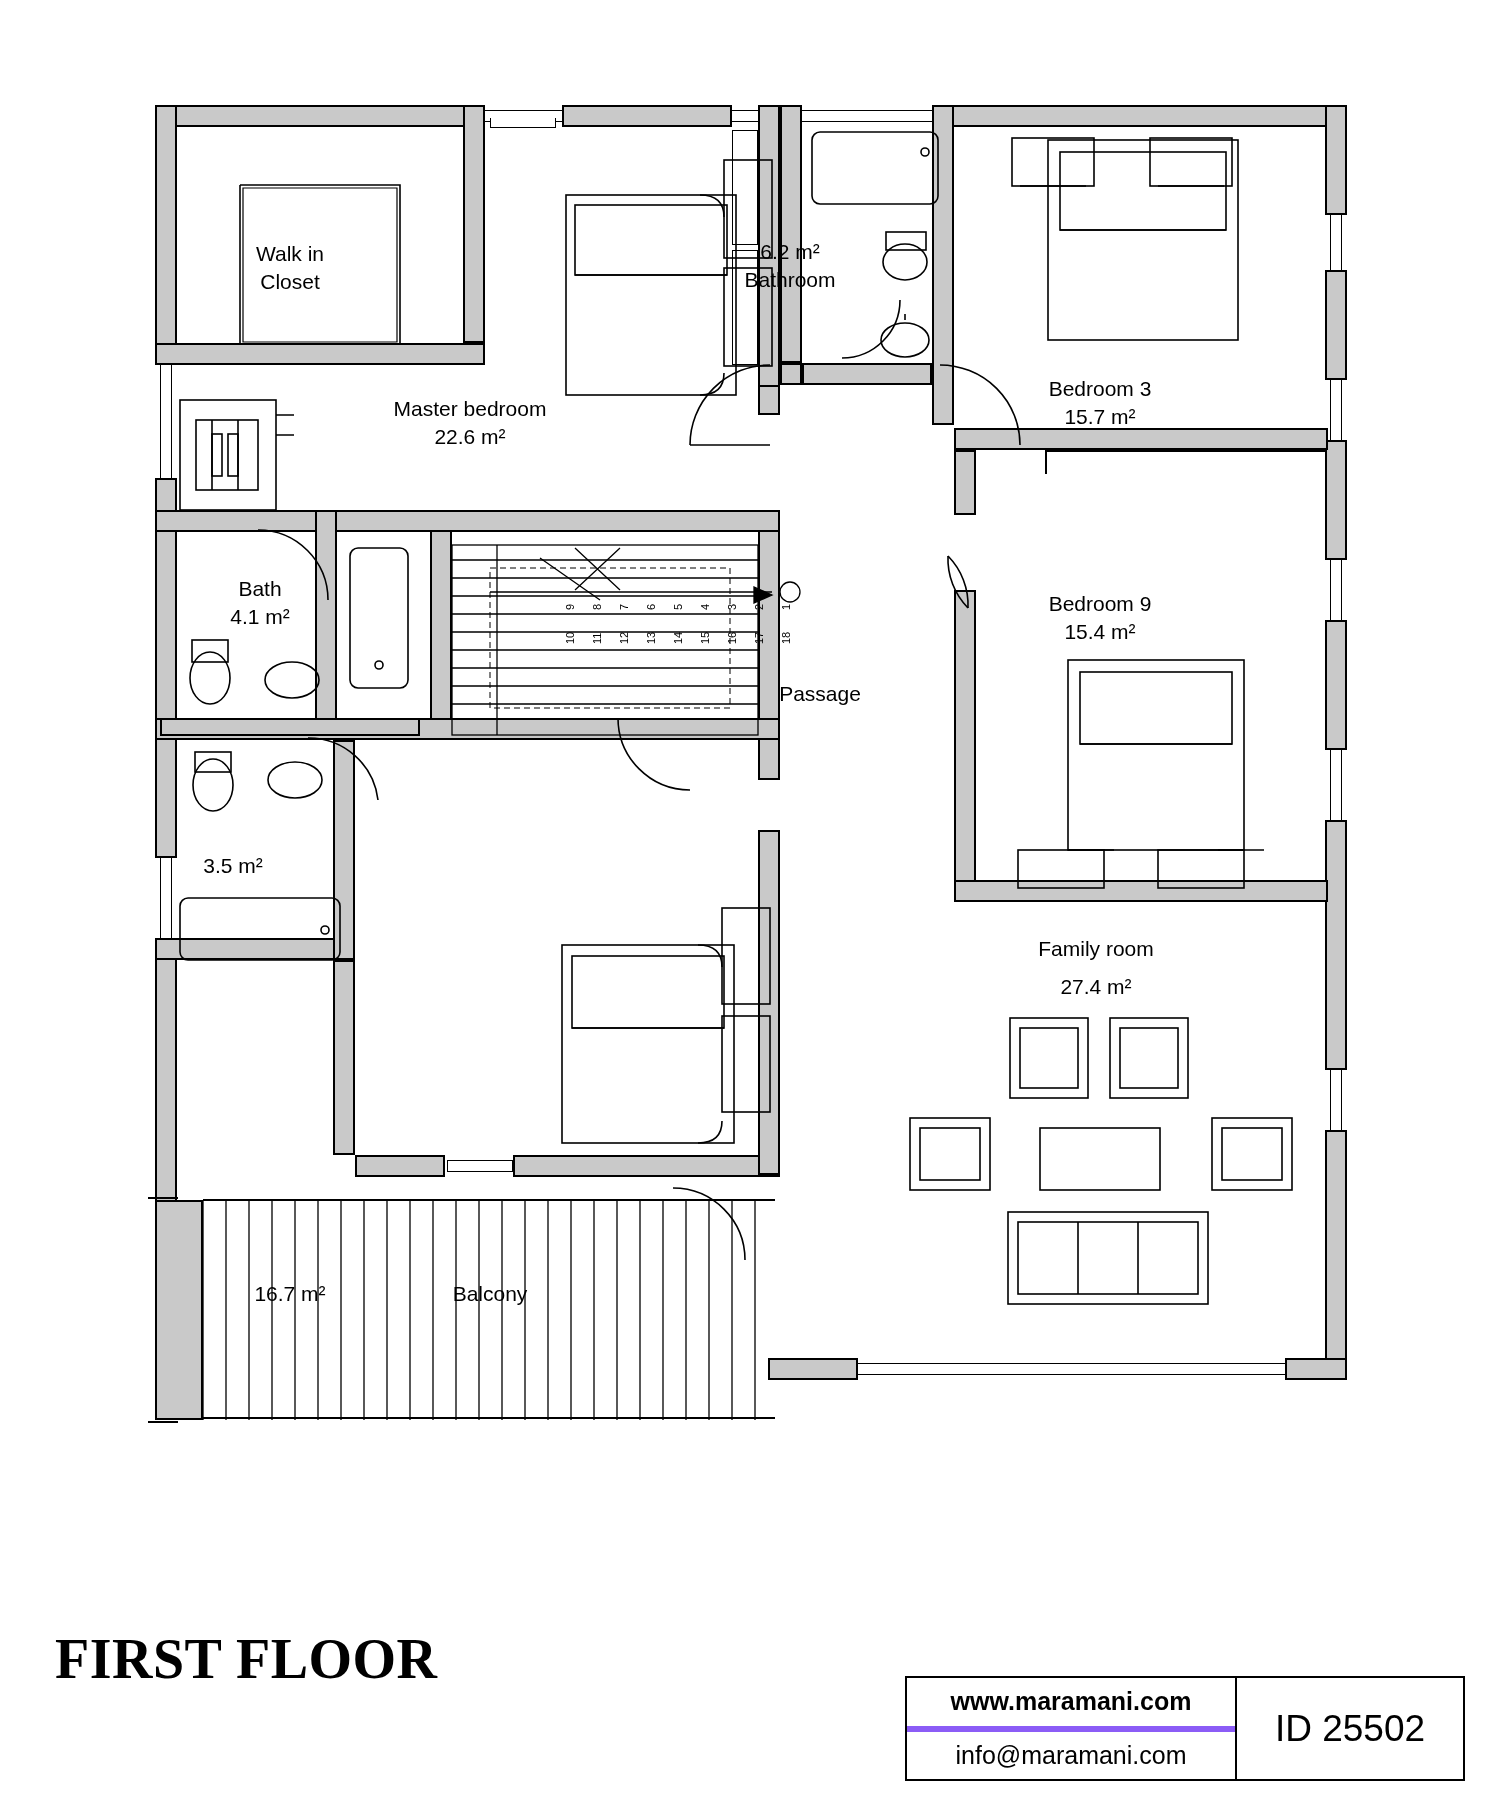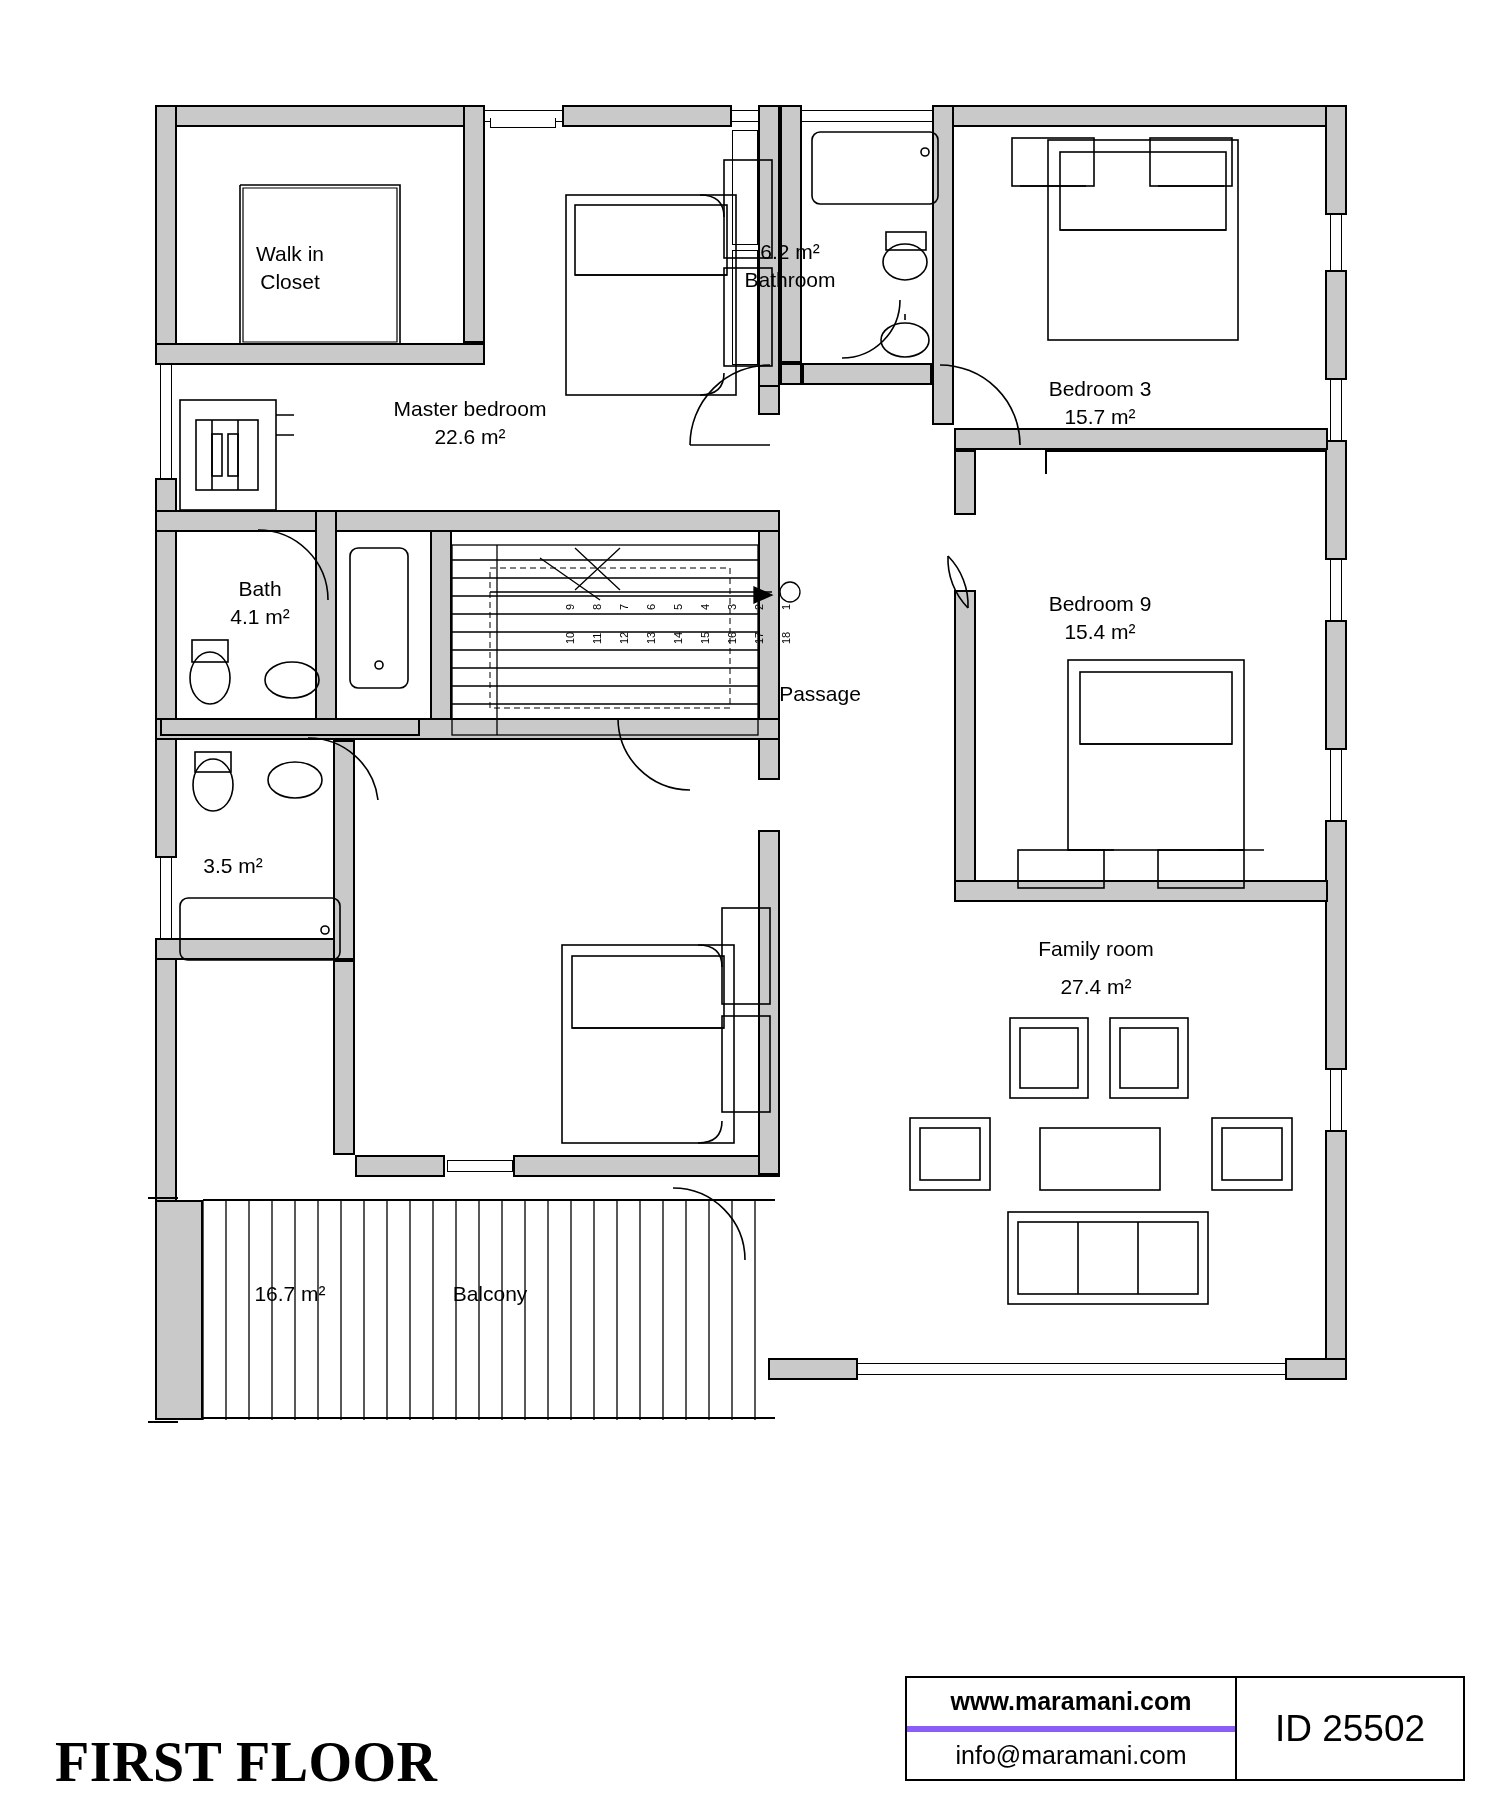--- a/index.html
+++ b/index.html
@@ -6,21 +6,21 @@
   body{width:1500px;height:1800px;position:relative;font-family:"Liberation Sans",sans-serif;color:#000;}
   .plan{position:absolute;left:0;top:0;width:1500px;height:1800px;}
   .wall{position:absolute;background:#c9c9c9;border:2px solid #000;box-sizing:border-box;}
   .label{position:absolute;text-align:center;font-size:21px;line-height:1.35;color:#000;white-space:nowrap;}
   .label .l2{display:block;}
   .thin{position:absolute;border:1.5px solid #000;box-sizing:border-box;background:#fff;}
   .thinline{position:absolute;background:#000;}
   .glass{position:absolute;background:#fff;border-top:1.5px solid #000;border-bottom:1.5px solid #000;box-sizing:border-box;}
   .glassv{position:absolute;background:#fff;border-left:1.5px solid #000;border-right:1.5px solid #000;box-sizing:border-box;}
   svg{position:absolute;left:0;top:0;overflow:visible;}
-  .title{position:absolute;left:55px;top:1730px;font-size:56px;font-weight:bold;letter-spacing:0.5px;font-family:"Liberation Serif",serif;}
+  .title{position:absolute;left:55px;top:1627px;font-size:56px;font-weight:bold;letter-spacing:0.5px;font-family:"Liberation Serif",serif;}
   .stamp{position:absolute;left:905px;top:1676px;width:560px;height:105px;border:2px solid #000;box-sizing:border-box;display:flex;}
   .stamp-left{width:330px;border-right:2px solid #000;box-sizing:border-box;display:flex;flex-direction:column;}
   .stamp-left div{flex:1;display:flex;align-items:center;justify-content:center;font-size:25px;}
   .stamp-left .top{border-bottom:6px solid #8b5cf6;font-weight:bold;}
   .stamp-right{flex:1;display:flex;align-items:center;justify-content:center;font-size:37px;}
   .stairnum{position:absolute;font-size:11px;transform:rotate(-90deg);transform-origin:left top;}
 </style>
 </head>
 <body>
 

